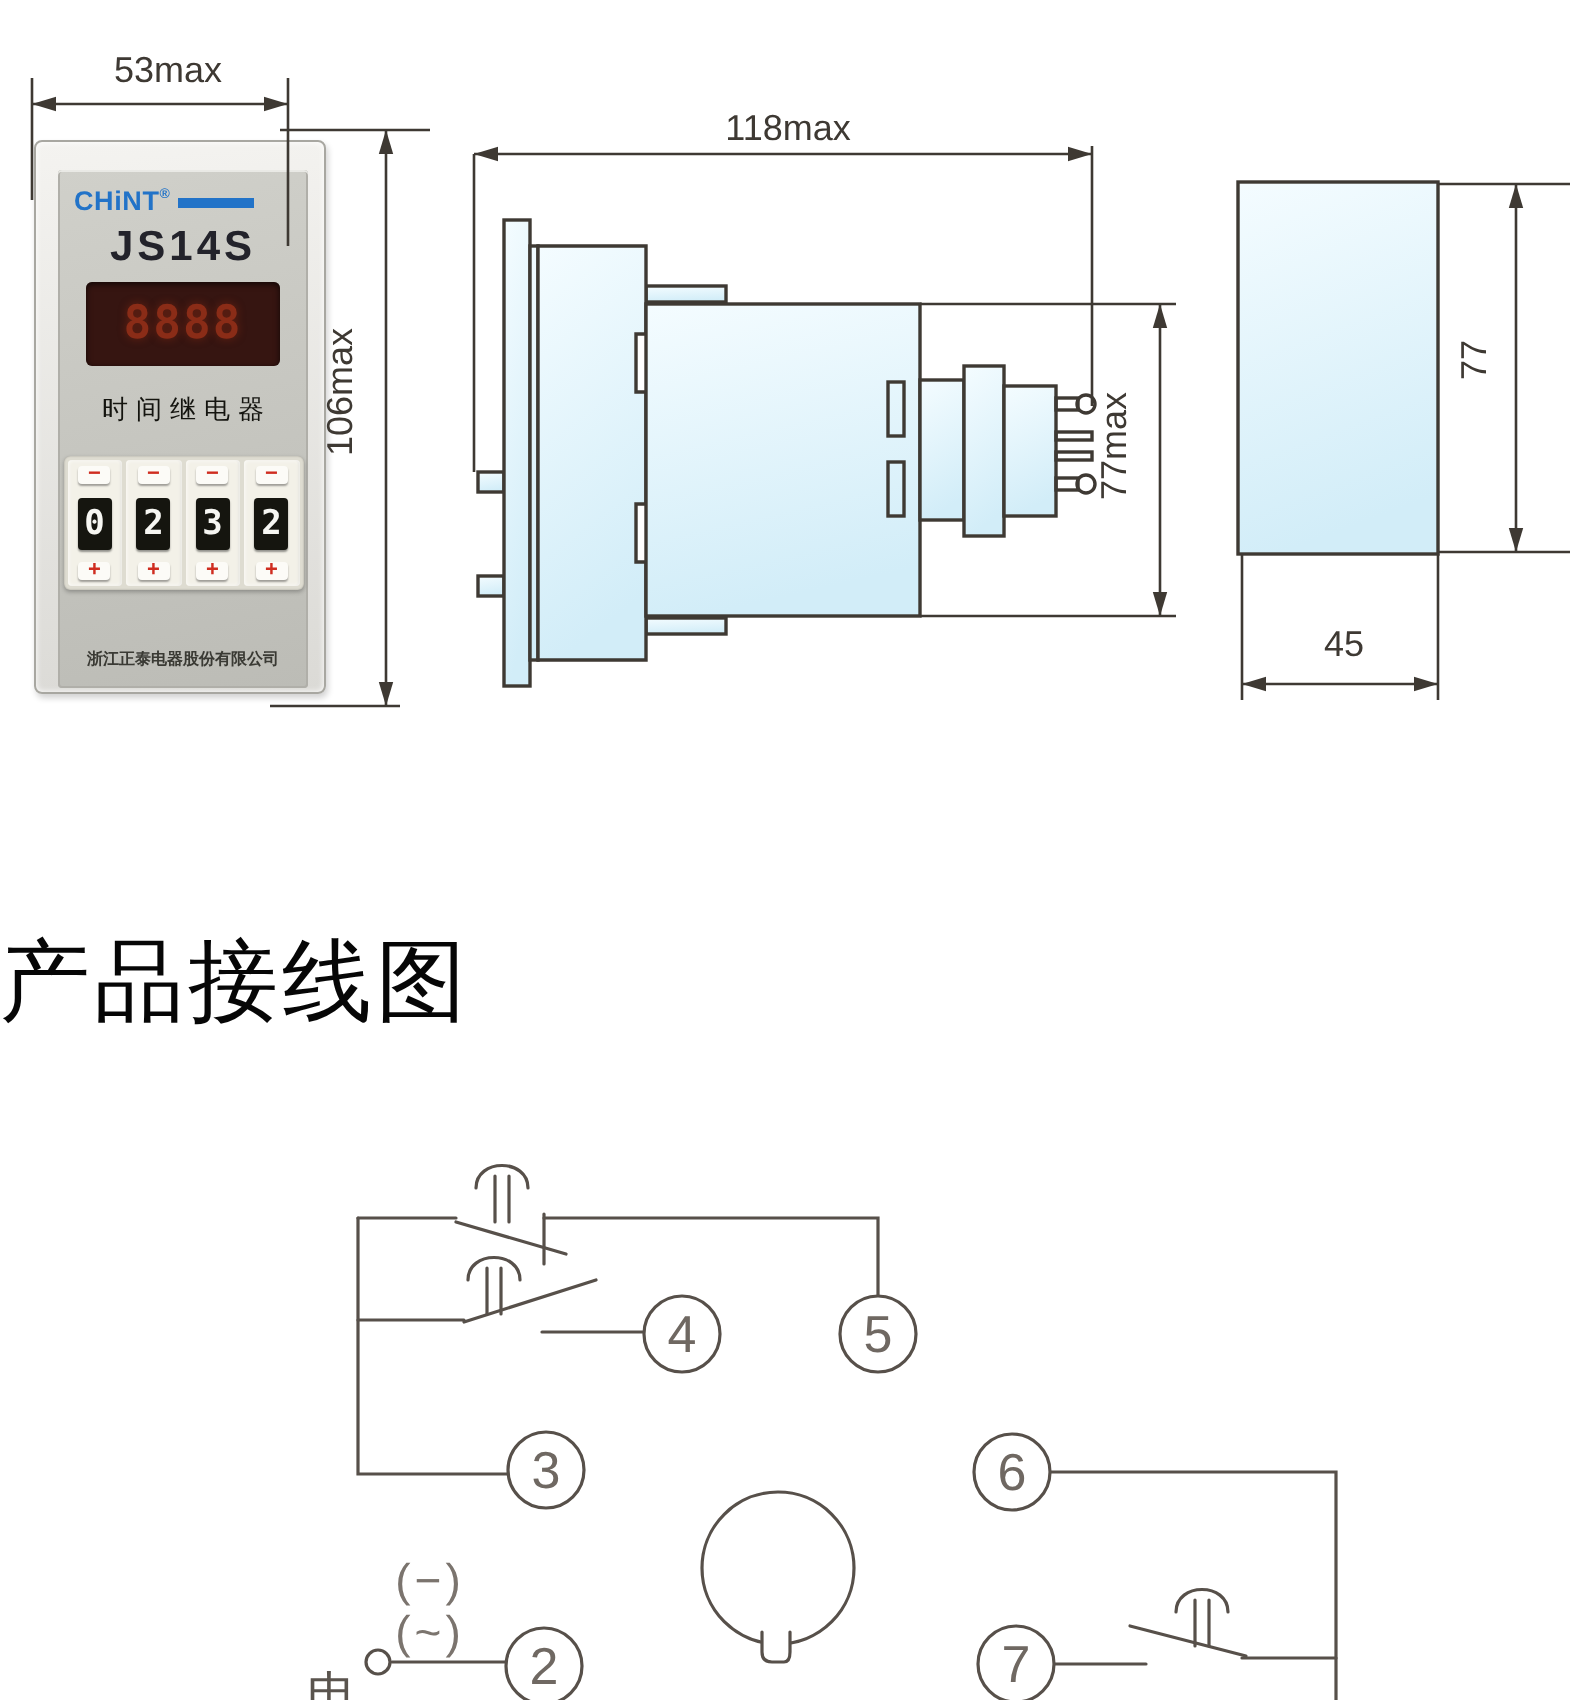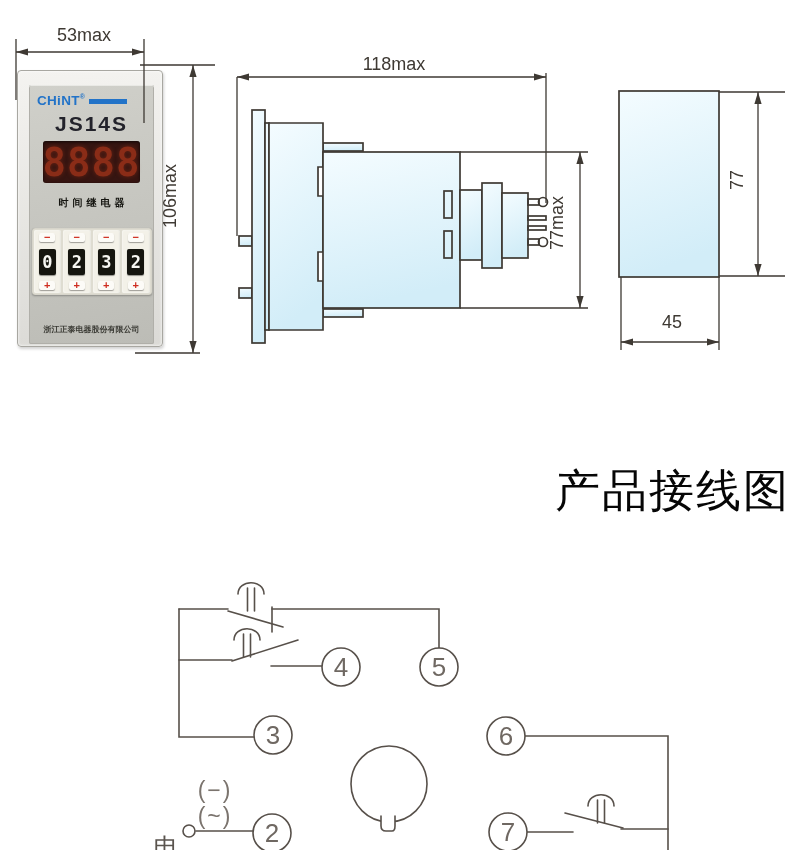--- a/index.html
+++ b/index.html
@@ -33,24 +33,24 @@
   .brand-bar { flex: none; width: 38px; height: 5px; background: var(--brand-blue); margin-left: 4px; margin-top: 2px; }
   .model { margin-top: 4px; text-align: center; font-weight: bold; font-size: 21px; letter-spacing: 2px; color: #23232b; }
   .led {
     margin: 5px auto 0 auto; width: 97px; height: 42px;
     background: var(--led-bg); border-radius: 3px;
     box-shadow: inset 0 1px 3px rgba(0,0,0,0.7);
     display: flex; align-items: center; justify-content: center;
   }
   .led-digits {
     font-family: "DejaVu Sans Mono", monospace; font-weight: bold;
-    font-size: 39px; letter-spacing: 1px; color: var(--led-digits);
+    font-size: 23px; letter-spacing: 1px; color: var(--led-digits);
     text-shadow: 0 0 4px rgba(150,45,20,0.55);
   }
-  .device-label { margin-top: 13px; height: 13px; text-align: center; font-size: 10px; font-weight: bold; letter-spacing: 4px; padding-left: 4px; color: #14140f; }
+  .device-label { margin-top: 13px; height: 13px; text-align: center; font-size: 13px; font-weight: normal; letter-spacing: 4px; padding-left: 4px; color: #14140f; }
   .wheels {
     margin: 19px auto 0 auto; width: 120px; height: 67px;
     background: #dedcd1; border-radius: 3px;
     display: flex; gap: 2px; padding: 2px; box-sizing: border-box;
     box-shadow: 0 1px 2px rgba(0,0,0,0.28), inset 0 0 1px rgba(0,0,0,0.3);
   }
   .wheel {
     flex: 1 1 0; background: #f3f1e8; border-radius: 2px;
     display: flex; flex-direction: column; align-items: center; justify-content: space-between;
     padding: 3px 0; box-sizing: border-box;
@@ -65,21 +65,21 @@
   .digit-window {
     width: 17px; height: 26px; background: #15150f; border-radius: 2px;
     color: #f6f6f2; font-family: "DejaVu Sans Mono", monospace; font-weight: bold; font-size: 17px;
     display: flex; align-items: center; justify-content: center;
     box-shadow: 0 1px 1px rgba(0,0,0,0.4);
   }
   .company { margin-top: 29px; text-align: center; font-size: 8px; font-weight: bold; color: #3a3a34; letter-spacing: 0; }
 
   
   .wiring-title {
-    left: 0; top: 461px; width: 790px; text-align: right;
+    left: 0; top: 461px; width: 790px; text-align: left;
     font-size: 45px; letter-spacing: 2px; color: #060606;
   }
 
   
   svg.drawings { left: 0; top: 0; }
   .dim      { stroke: var(--line-color); stroke-width: 1.3; fill: none; }
   .dim-text { fill: var(--line-color); font-size: 18px; font-family: "Liberation Sans", sans-serif; }
   #dimArrow path { fill: var(--line-color); }
   .mech      { stroke: var(--line-color); stroke-width: 1.7; fill: url(#gradCyan); stroke-linejoin: miter; }
   .mech-open { fill: none; }

